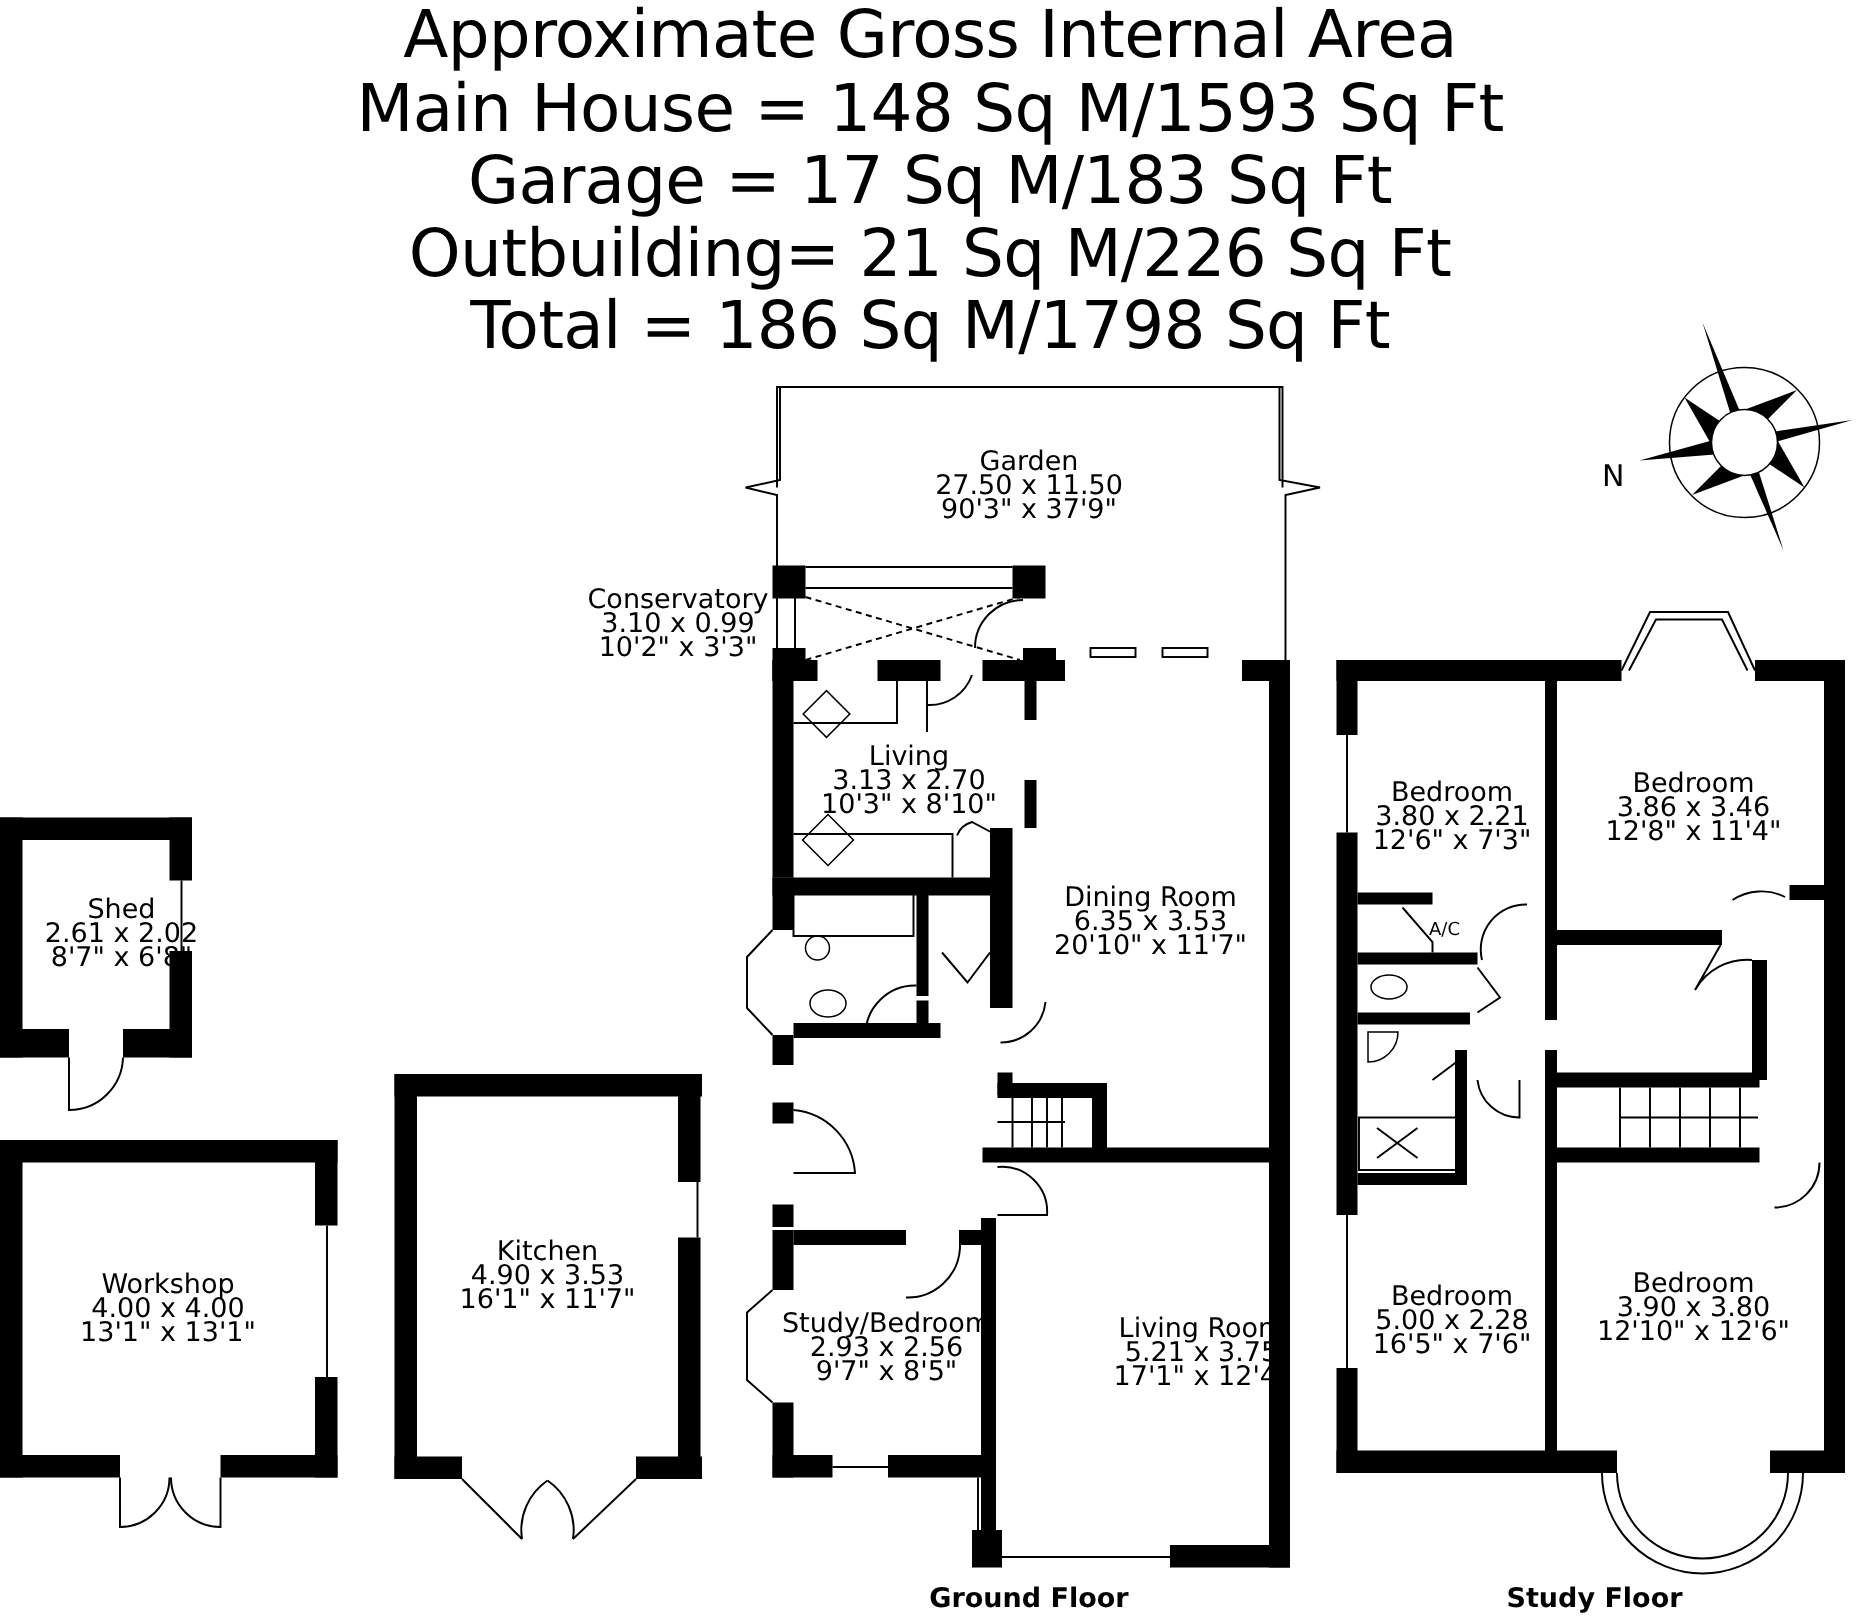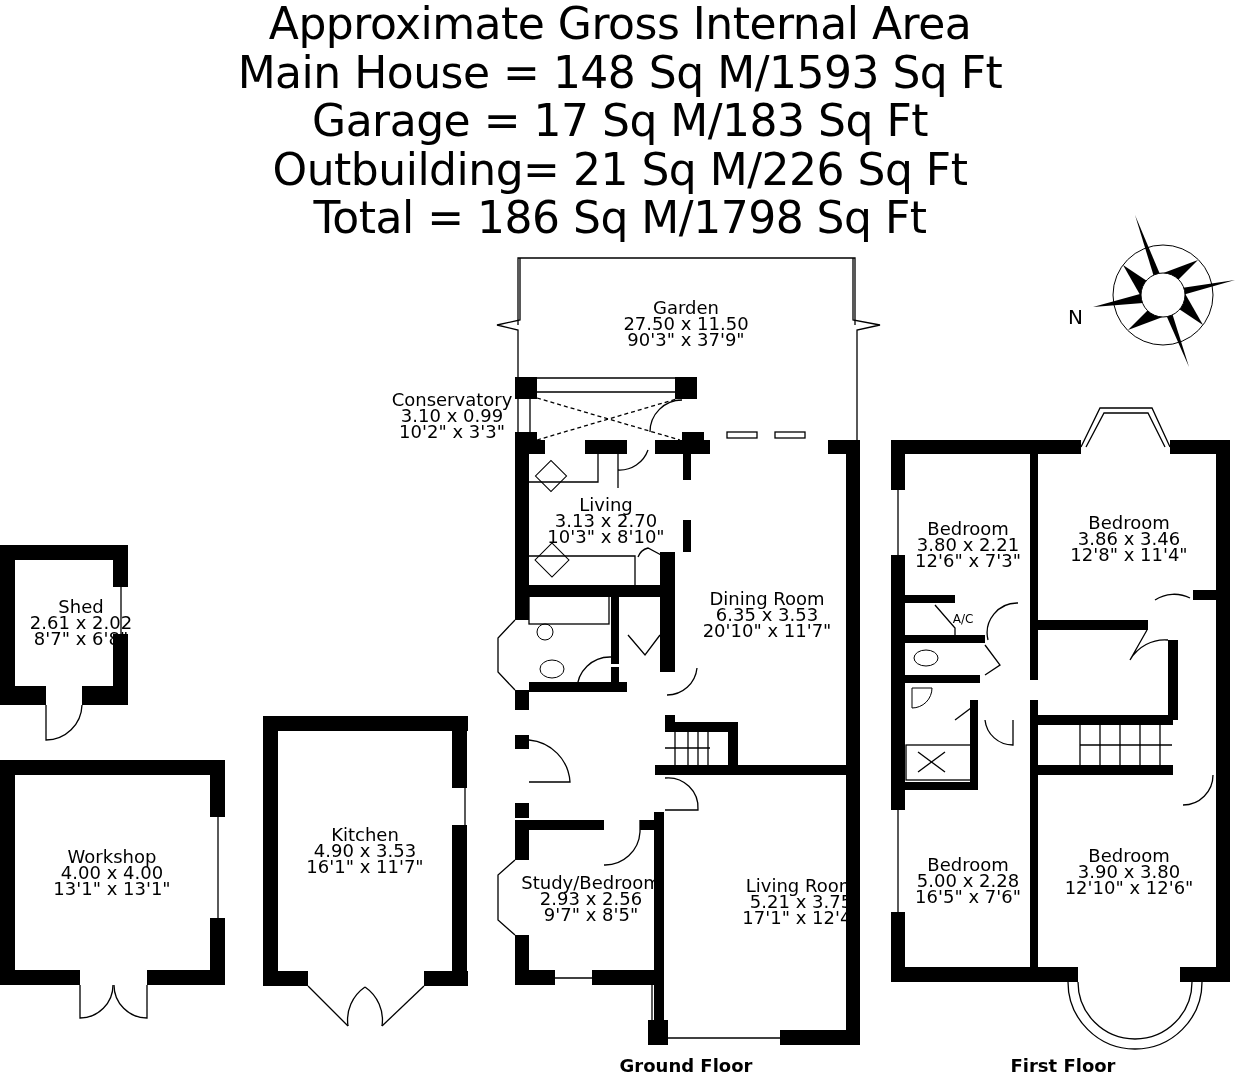--- a/index.html
+++ b/index.html
@@ -302,13 +302,13 @@
   <div>16'5" x 7'6"</div>
 </div>
 <div class="lbl" style="left:1129px; top:848px;">
   <div>Bedroom</div>
   <div>3.90 x 3.80</div>
   <div>12'10" x 12'6"</div>
 </div>
 <div class="lbl" style="left:963px; top:611px; font-size:12px;">A/C</div>
 
 <div class="floor-lbl" style="left:686px; top:1055px;">Ground Floor</div>
-<div class="floor-lbl" style="left:1063px; top:1055px;">First Floor</div>
+<div class="floor-lbl" style="left:1063px; top:1055px;">Study Floor</div>
 
 </body></html>

